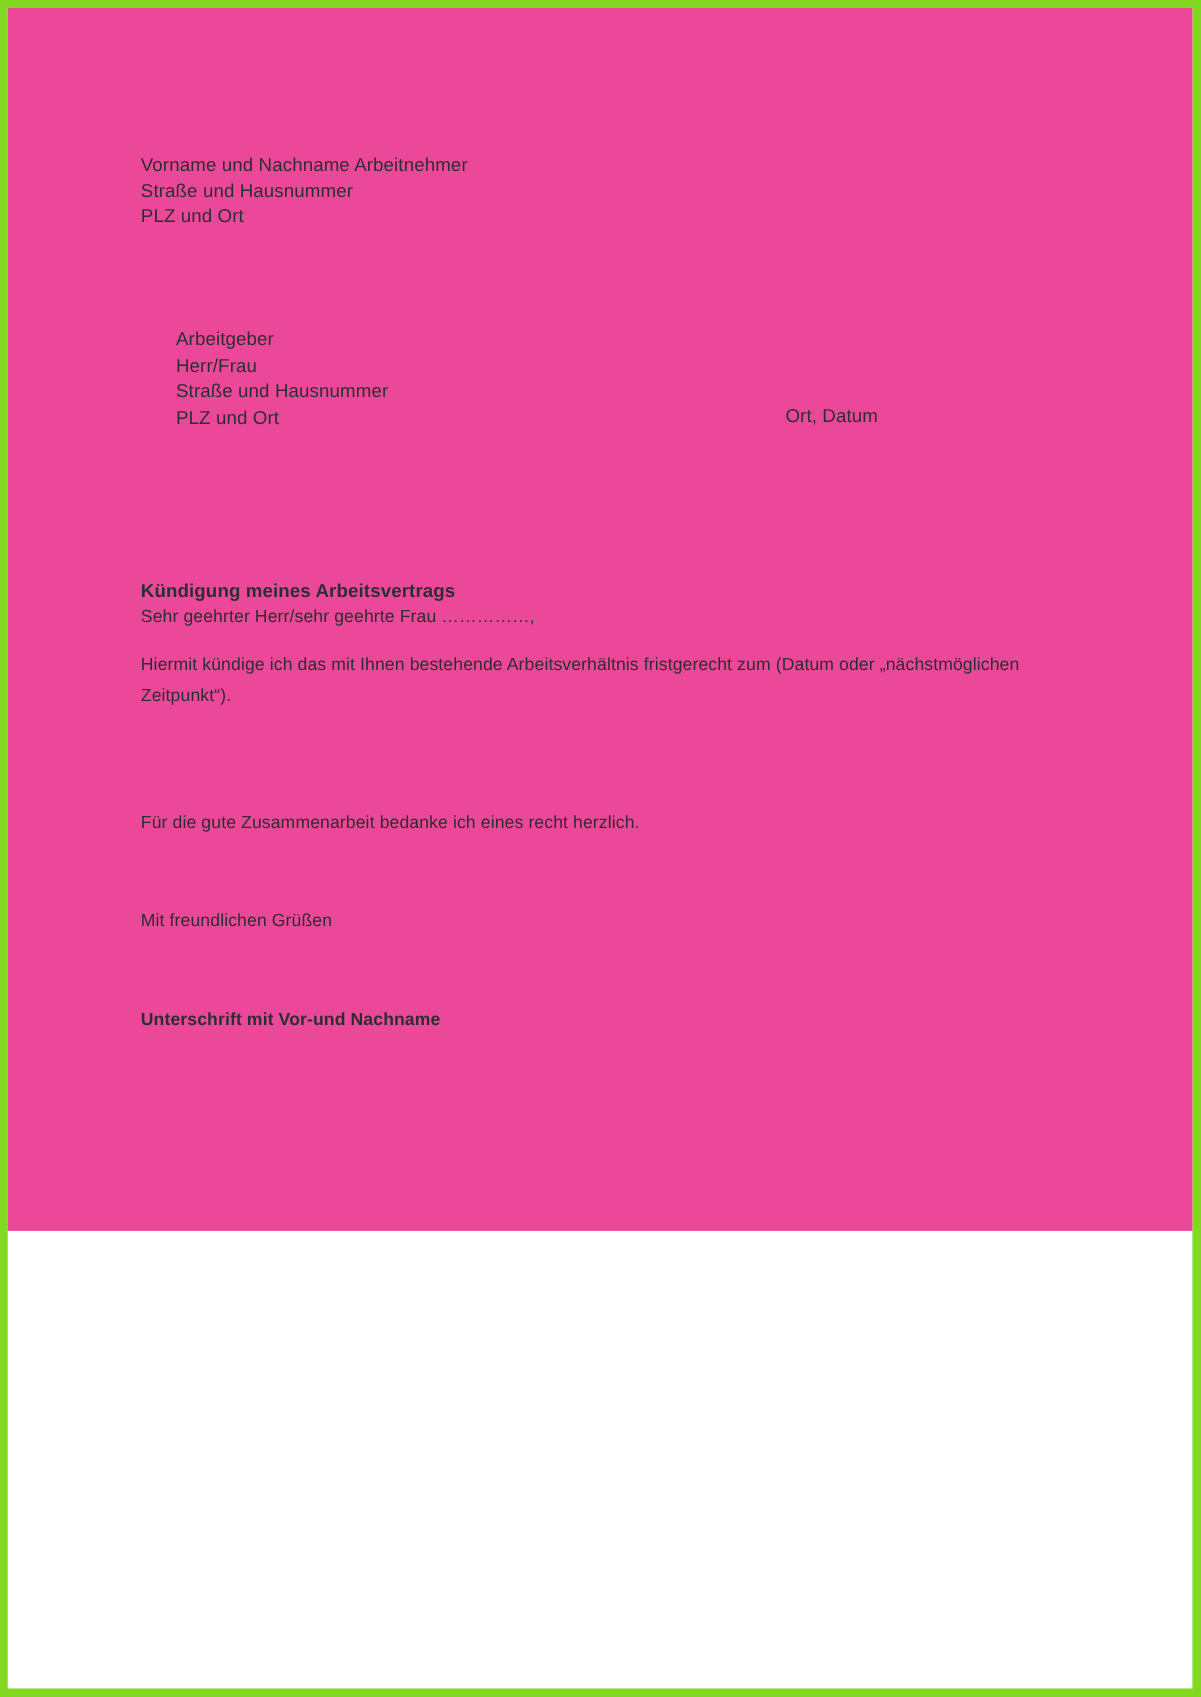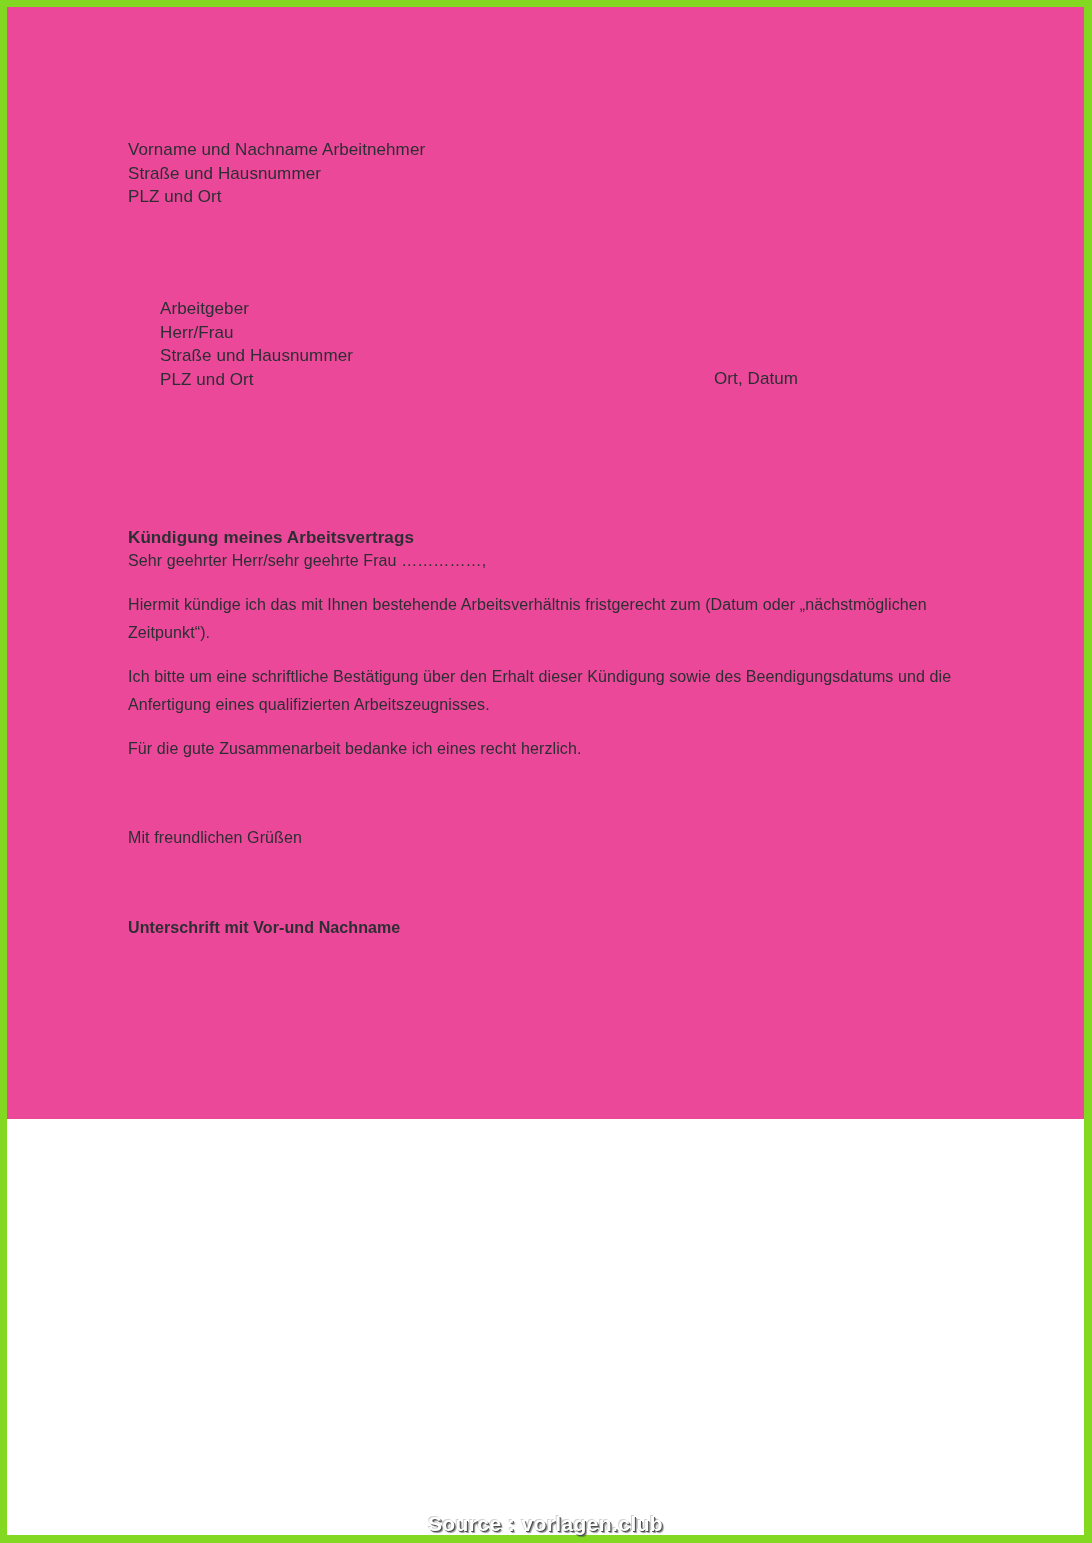--- a/index.html
+++ b/index.html
@@ -121,24 +121,22 @@
 PLZ und Ort</div>
 
     <div class="doc-text" id="place-date">Ort, Datum</div>
 
     <div class="doc-text" id="subject-line">Kündigung meines Arbeitsvertrags</div>
 
     <div class="body-par" id="salutation">Sehr geehrter Herr/sehr geehrte Frau ……………,</div>
 
     <div class="body-par" id="par-notice">Hiermit kündige ich das mit Ihnen bestehende Arbeitsverhältnis fristgerecht zum (Datum oder „nächstmöglichen Zeitpunkt“).</div>
 
-    <div class="body-par" id="par-confirm">Ich bitte um eine schriftliche Bestätigung über den Erhalt dieser Kündigung sowie des Beendigungsdatums und die Anfertigung eines qualifizierten Arbeitszeugnisses.</div>
 
     <div class="body-par" id="par-thanks">Für die gute Zusammenarbeit bedanke ich eines recht herzlich.</div>
 
     <div class="body-par" id="closing">Mit freundlichen Grüßen</div>
 
     <div class="body-par" id="signature-line">Unterschrift mit Vor-und Nachname</div>
 
-    <div id="source-watermark">Source : vorlagen.club</div>
 
   </div>
 </div>
 
 </body></html>

